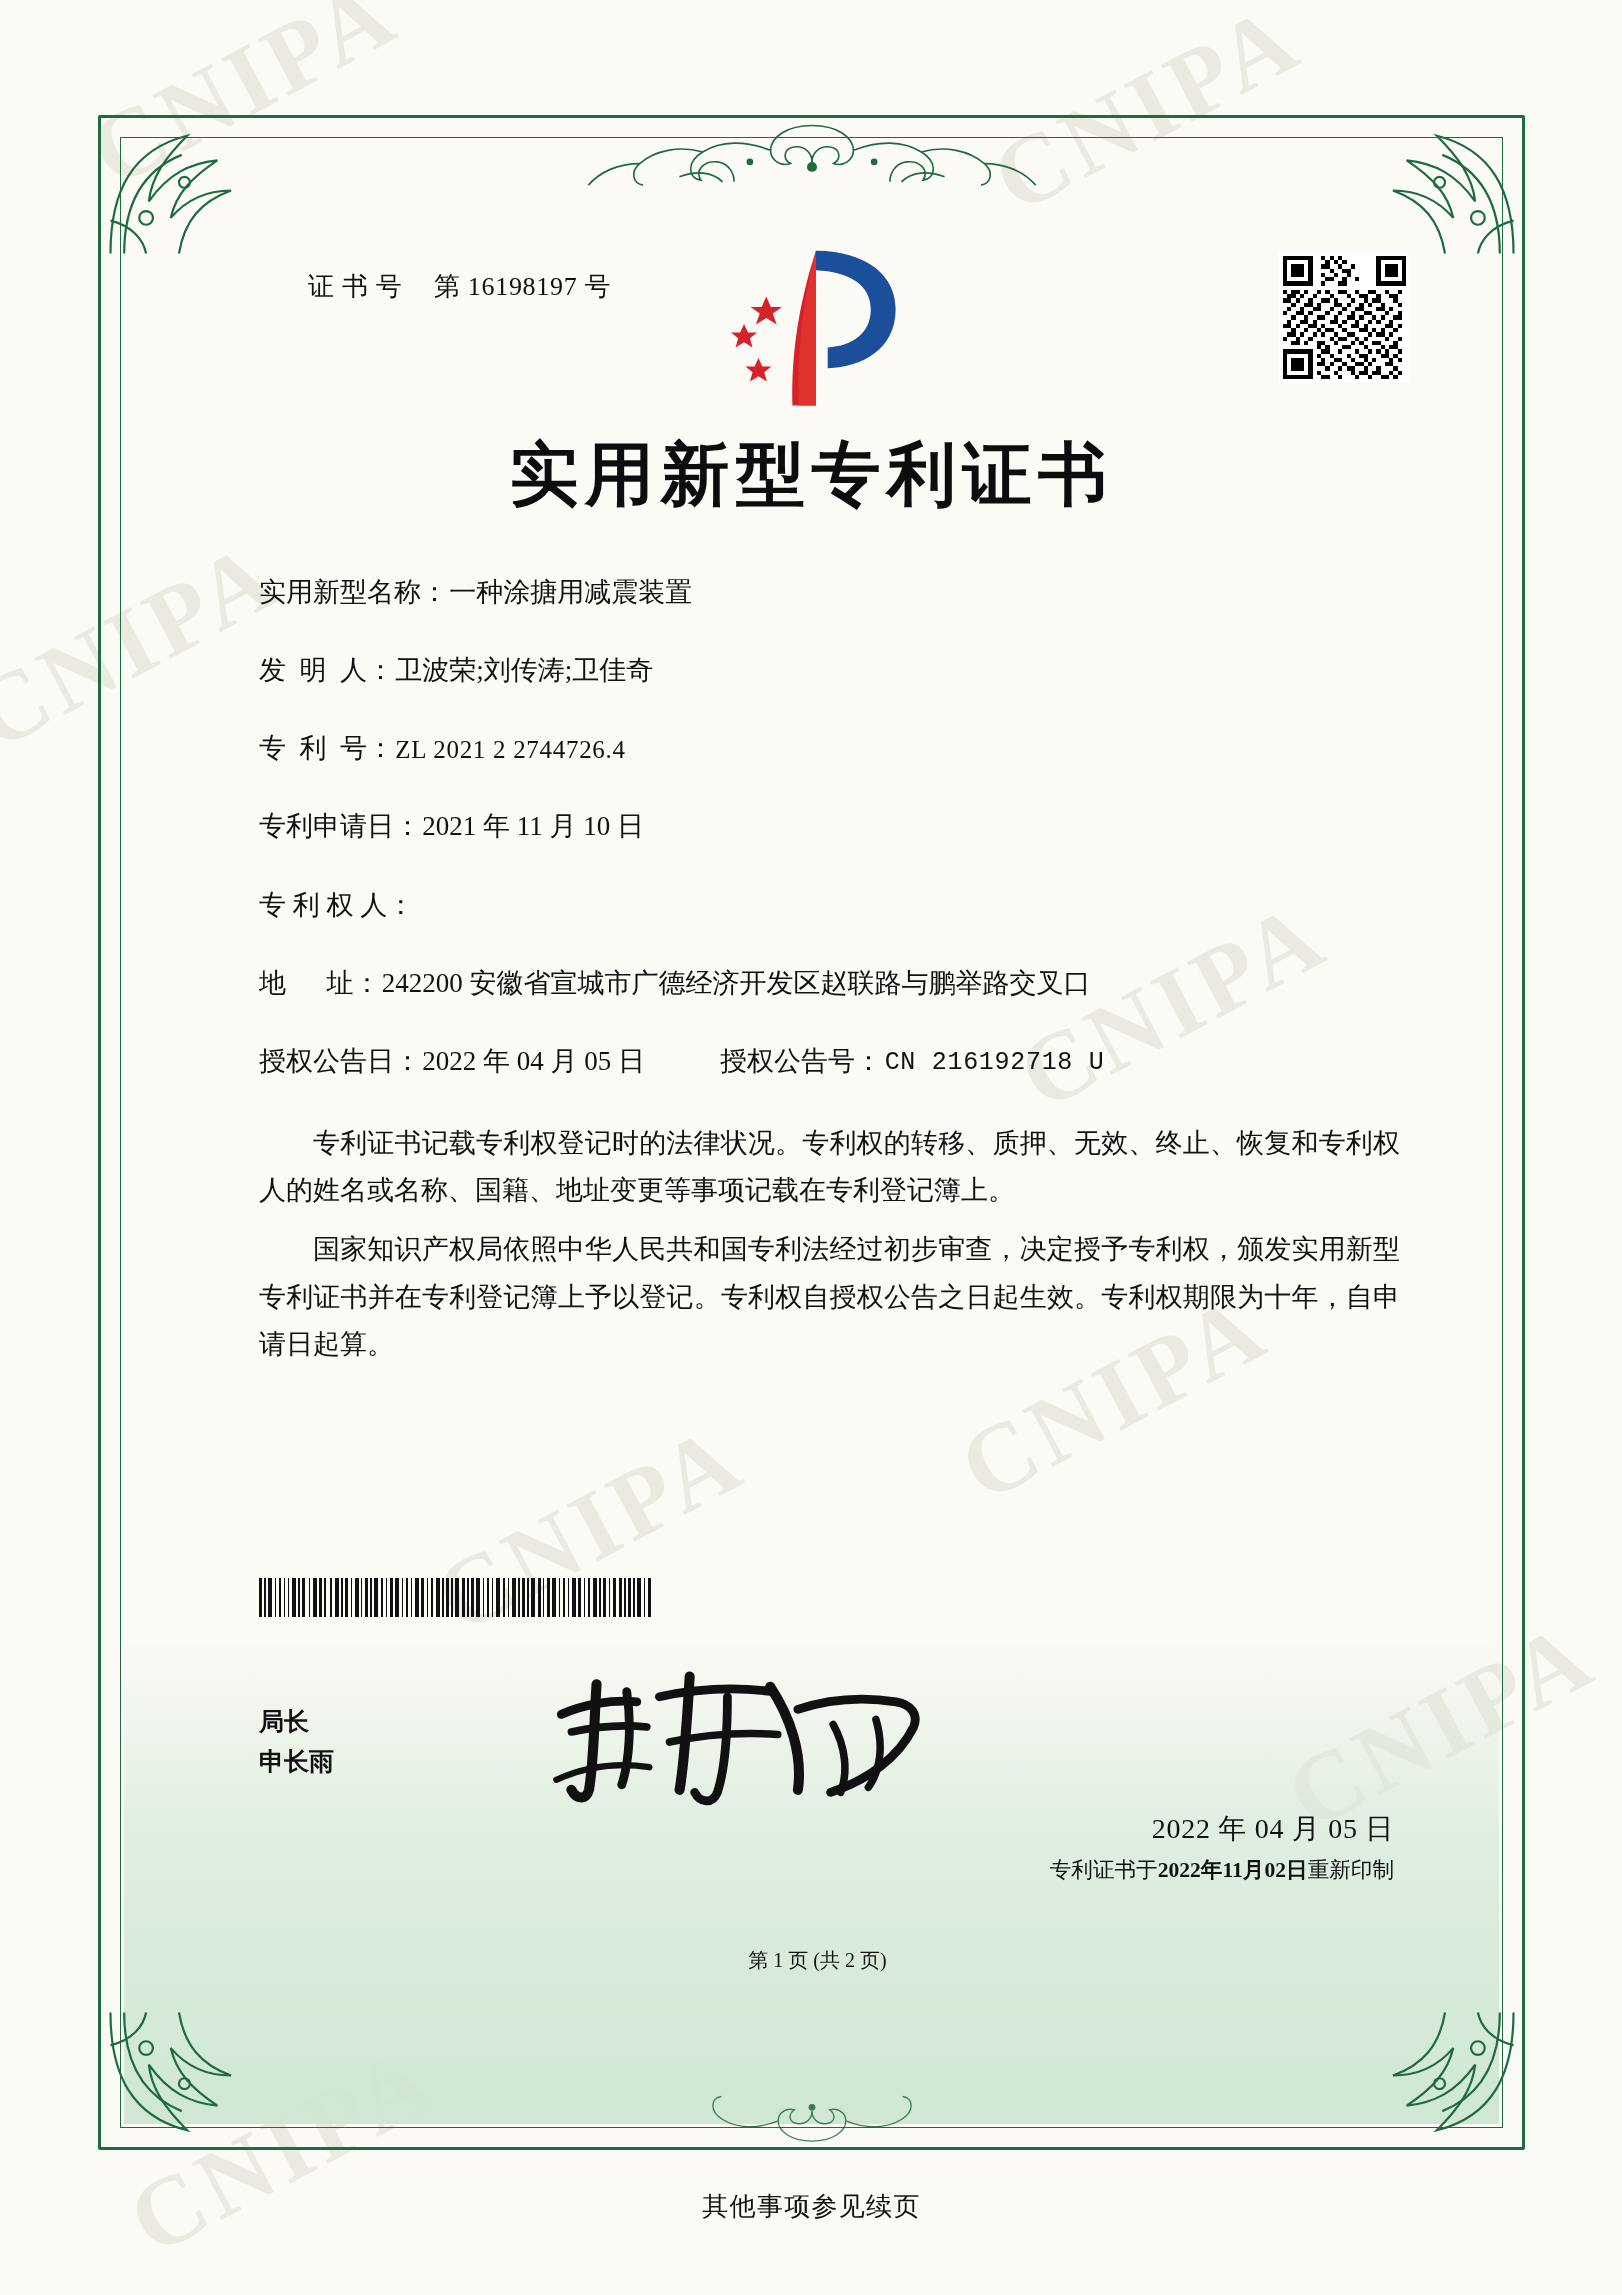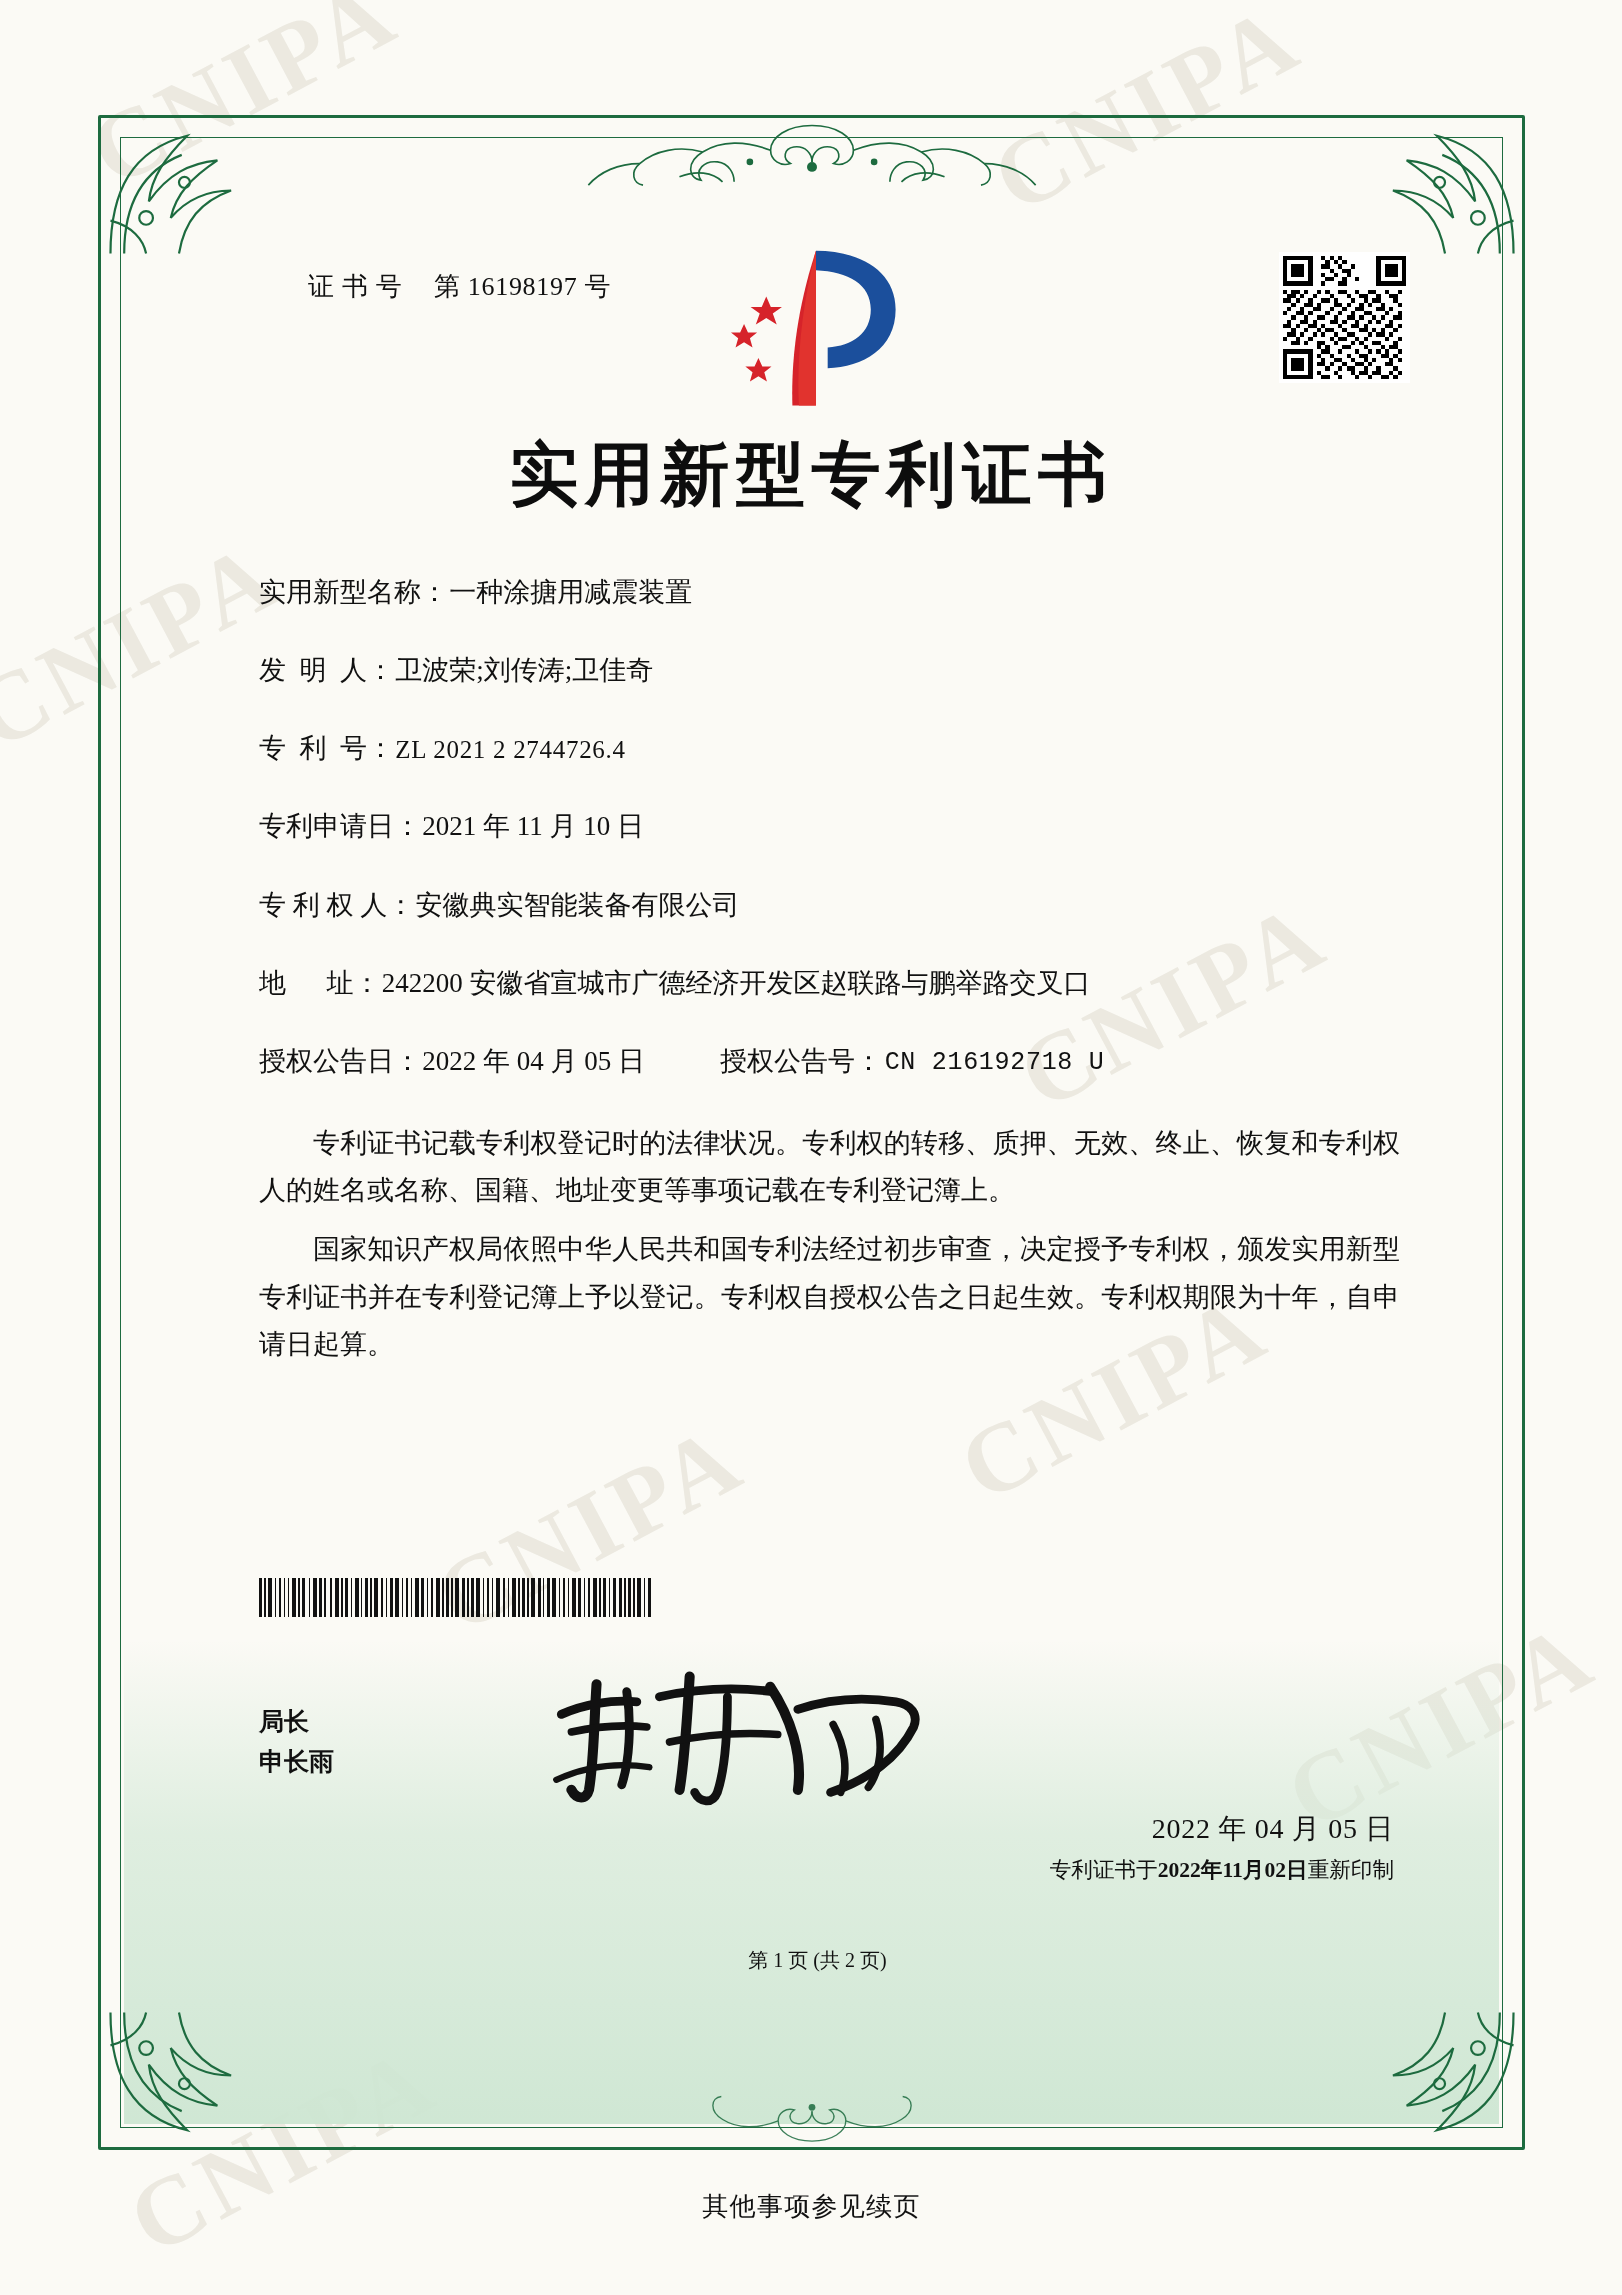--- a/index.html
+++ b/index.html
@@ -614,21 +614,20 @@
         <span class="value mono">ZL 2021 2 2744726.4</span>
       </div>
 
       <div class="field">
         <span class="label">专利申请日：</span>
         <span class="value">2021 年 11 月 10 日</span>
       </div>
 
       <div class="field">
         <span class="label">专 利 权 人：</span>
-        <span class="value">安徽典实智能装备有限公司</span>
       </div>
 
       <div class="field">
         <span class="label">地      址：</span>
         <span class="value" style="max-width:877px">242200 安徽省宣城市广德经济开发区赵联路与鹏举路交叉口</span>
       </div>
 
       <div class="field inline-pair">
         <span class="label">授权公告日：</span>
         <span class="value">2022 年 04 月 05 日</span>

